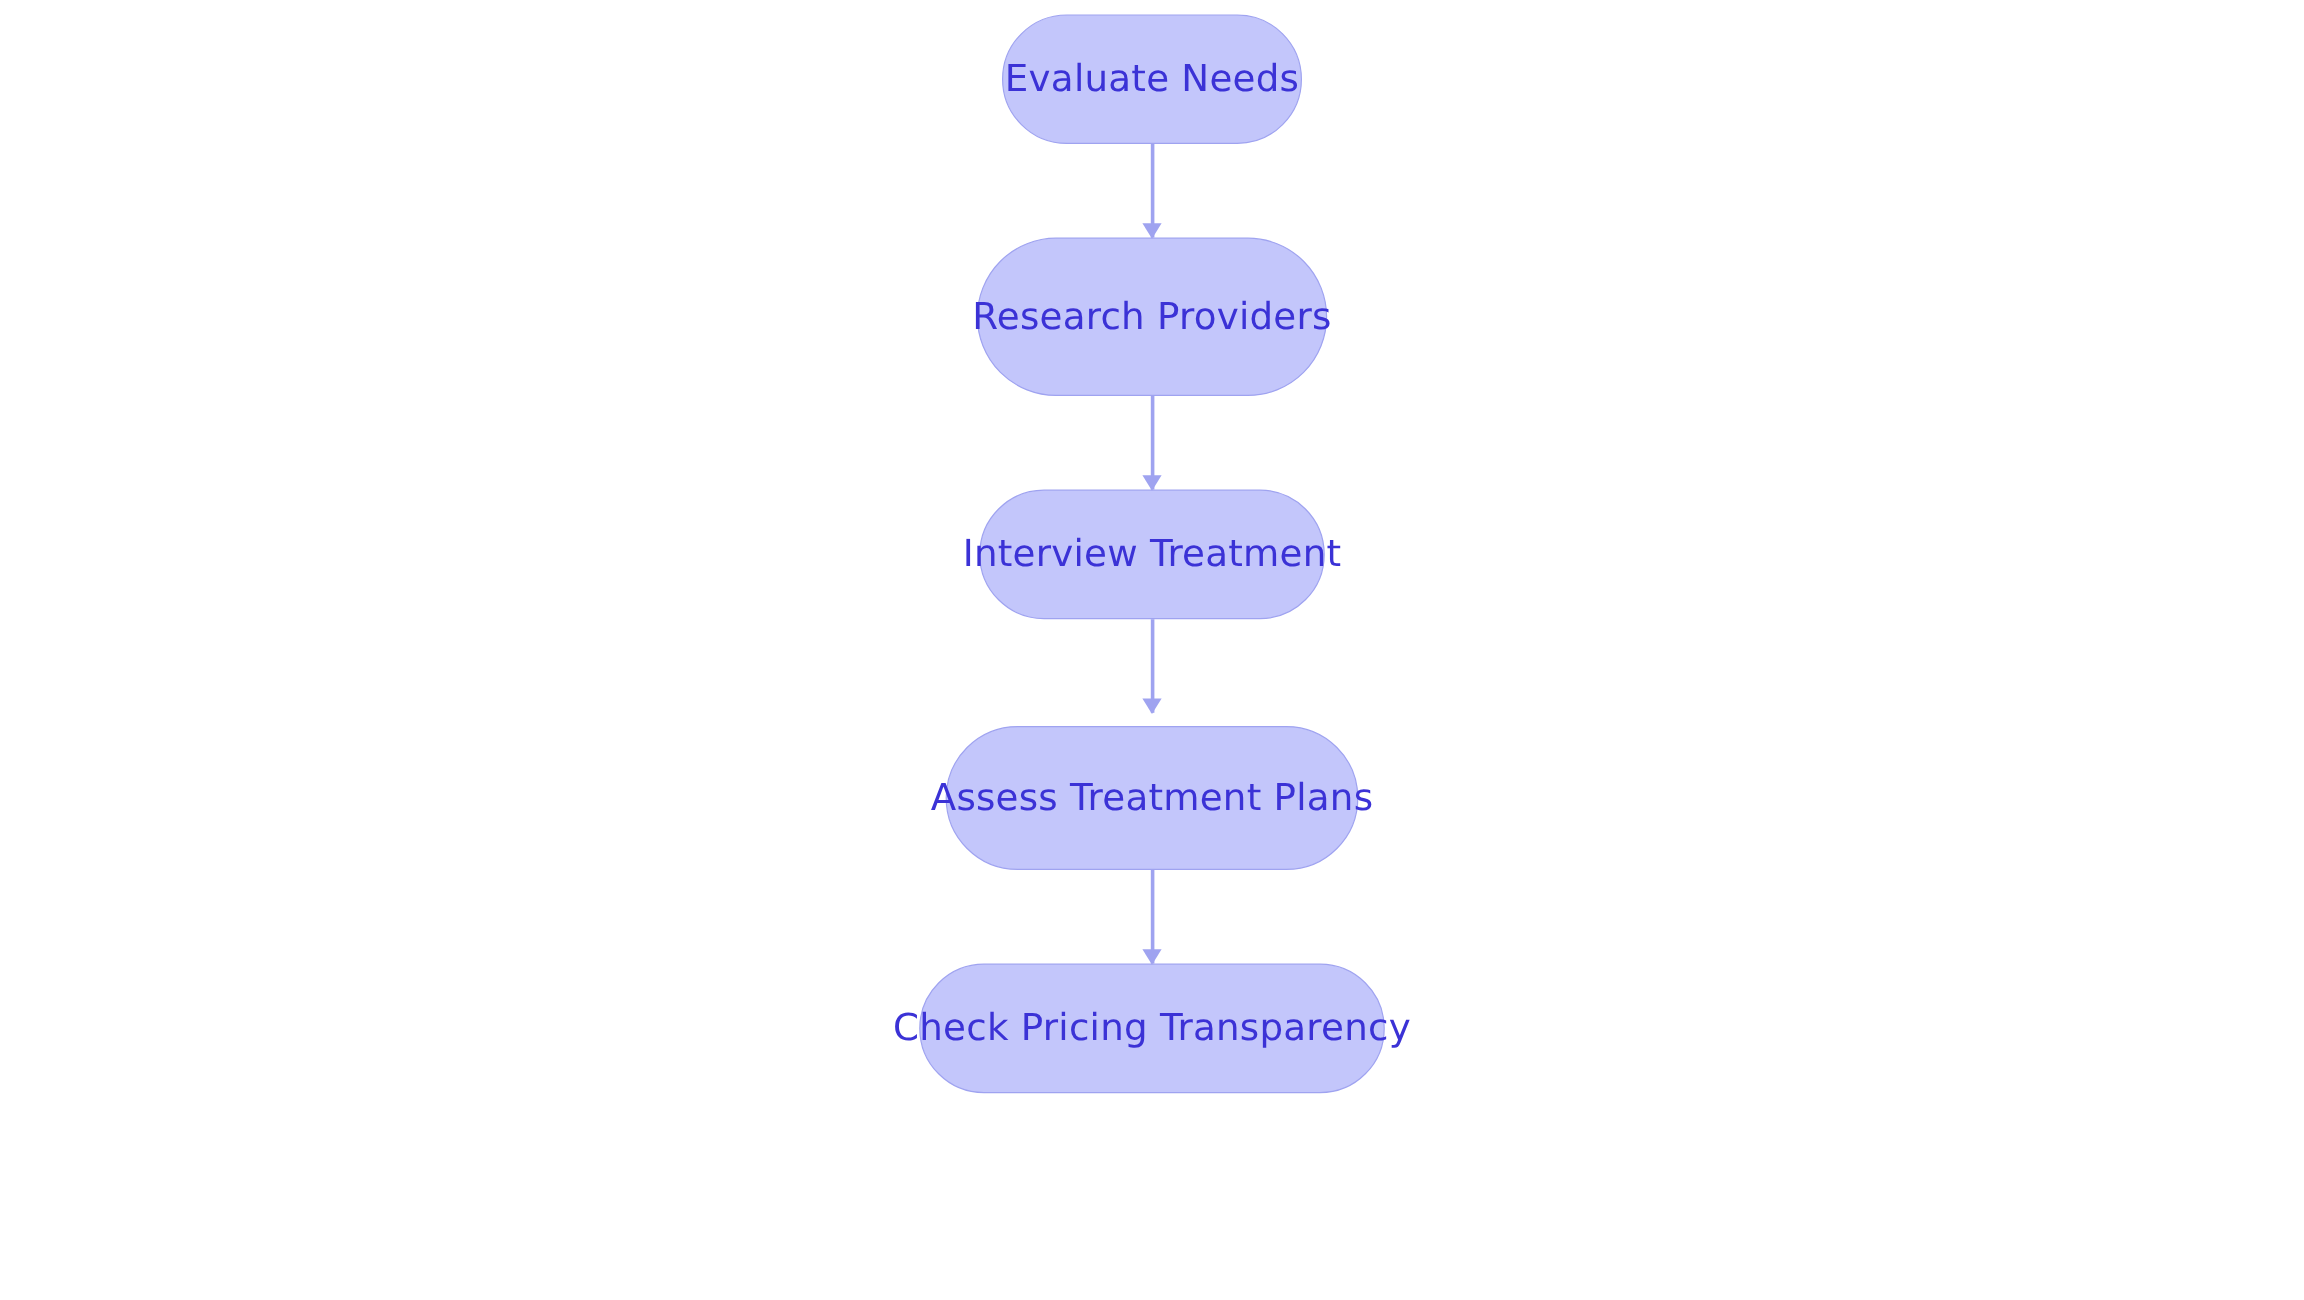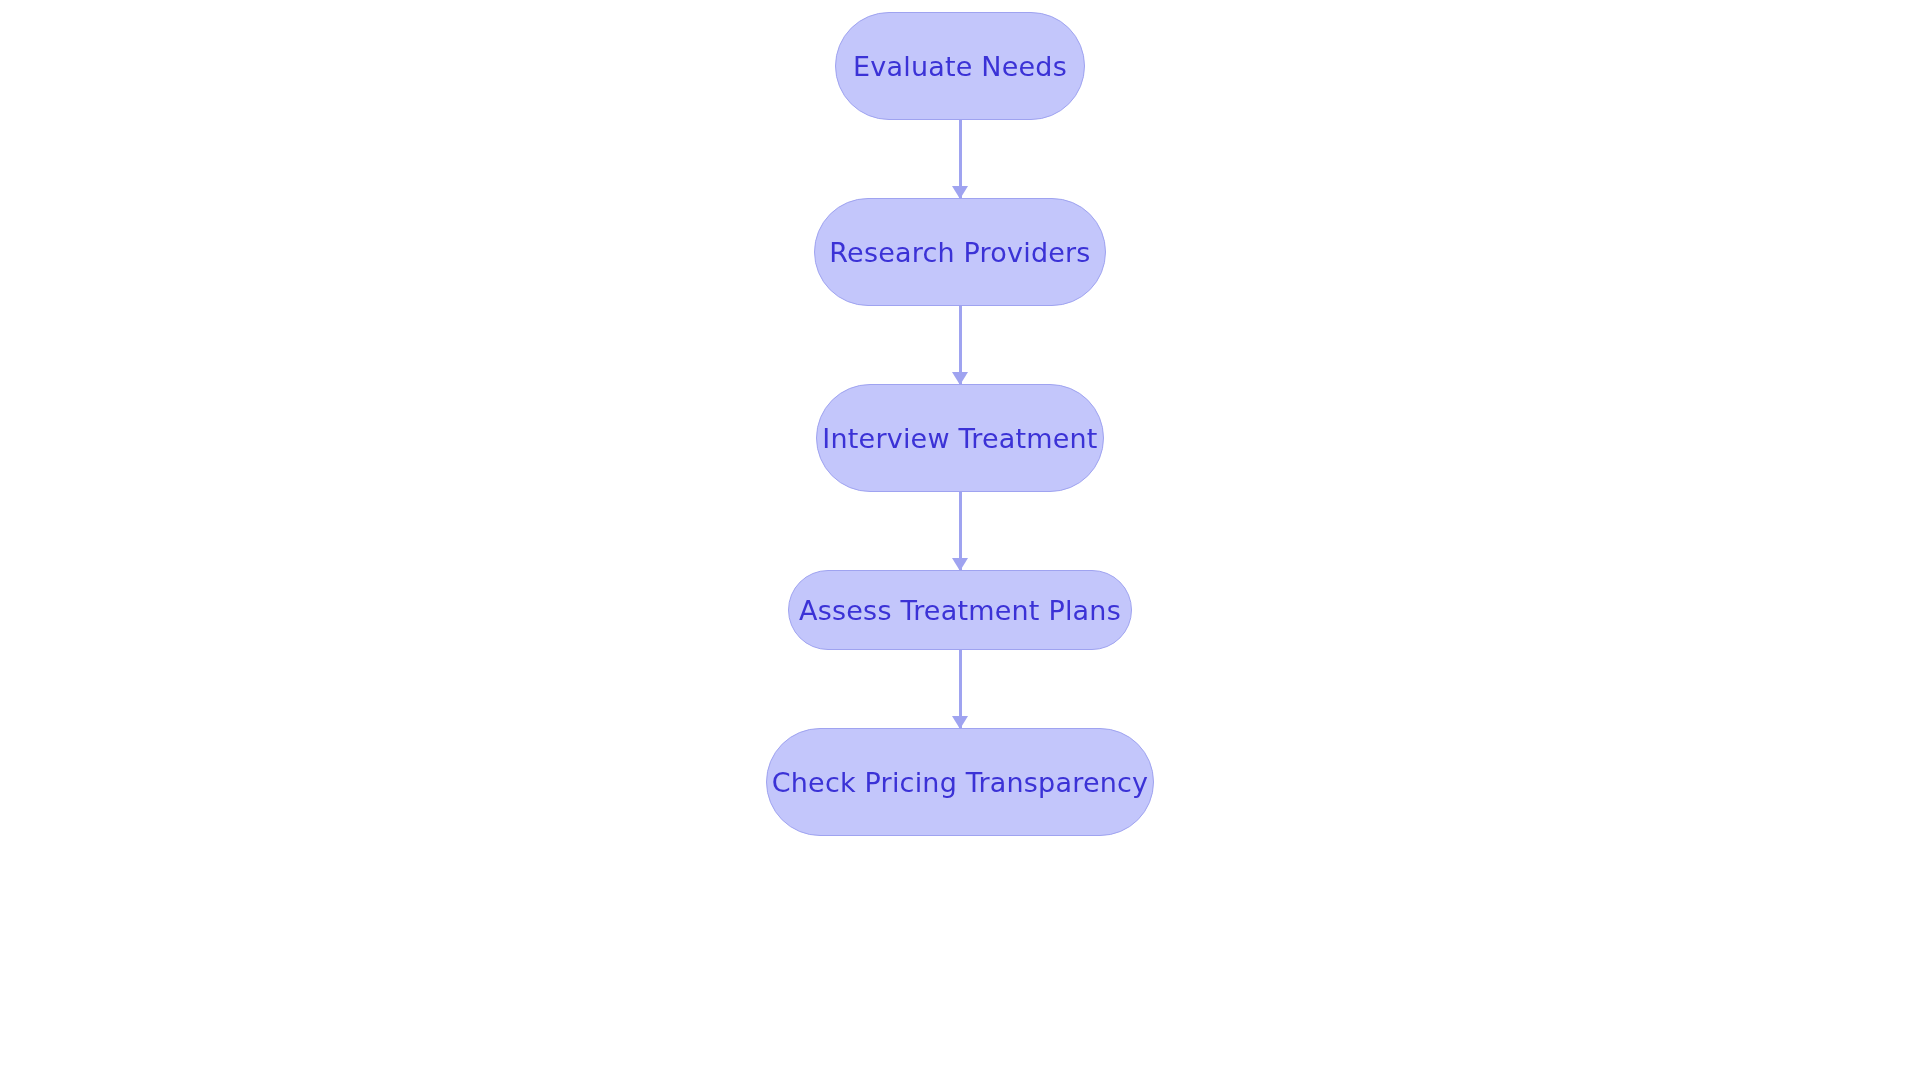--- a/index.html
+++ b/index.html
@@ -23,21 +23,21 @@
   }
   .flow-node {
     box-sizing: border-box;
     display: flex;
     align-items: center;
     justify-content: center;
     background: #c3c6fb;
     border: 1.5px solid #9fa3f0;
     border-radius: 999px;
     color: #3b32d6;
-    font-size: 27px;
+    font-size: 31px;
     font-family: "DejaVu Sans", sans-serif;
     letter-spacing: 0.2px;
     white-space: nowrap;
     line-height: 1;
   }
   .connector {
     width: 3px;
     position: relative;
     background: #9fa3f0;
   }
@@ -61,37 +61,37 @@
   <div style="height:12px"></div>
 
   <div class="flow-node" style="width:250px;height:108px;">
     <span>Evaluate Needs</span>
   </div>
 
   <div class="connector" style="height:78px;">
     <span class="arrowhead"></span>
   </div>
 
-  <div class="flow-node" style="width:292px;height:108px;text-align:center;">
+  <div class="flow-node" style="width:292px;height:132px;text-align:center;">
     <span>Research Providers</span>
   </div>
 
   <div class="connector" style="height:78px;">
     <span class="arrowhead"></span>
   </div>
 
   <div class="flow-node" style="width:288px;height:108px;">
     <span>Interview Treatment</span>
   </div>
 
   <div class="connector" style="height:78px;">
     <span class="arrowhead"></span>
   </div>
 
-  <div class="flow-node" style="width:344px;height:80px;">
+  <div class="flow-node" style="width:344px;height:120px;margin-top:11px;">
     <span>Assess Treatment Plans</span>
   </div>
 
   <div class="connector" style="height:78px;">
     <span class="arrowhead"></span>
   </div>
 
   <div class="flow-node" style="width:388px;height:108px;">
     <span>Check Pricing Transparency</span>
   </div>

